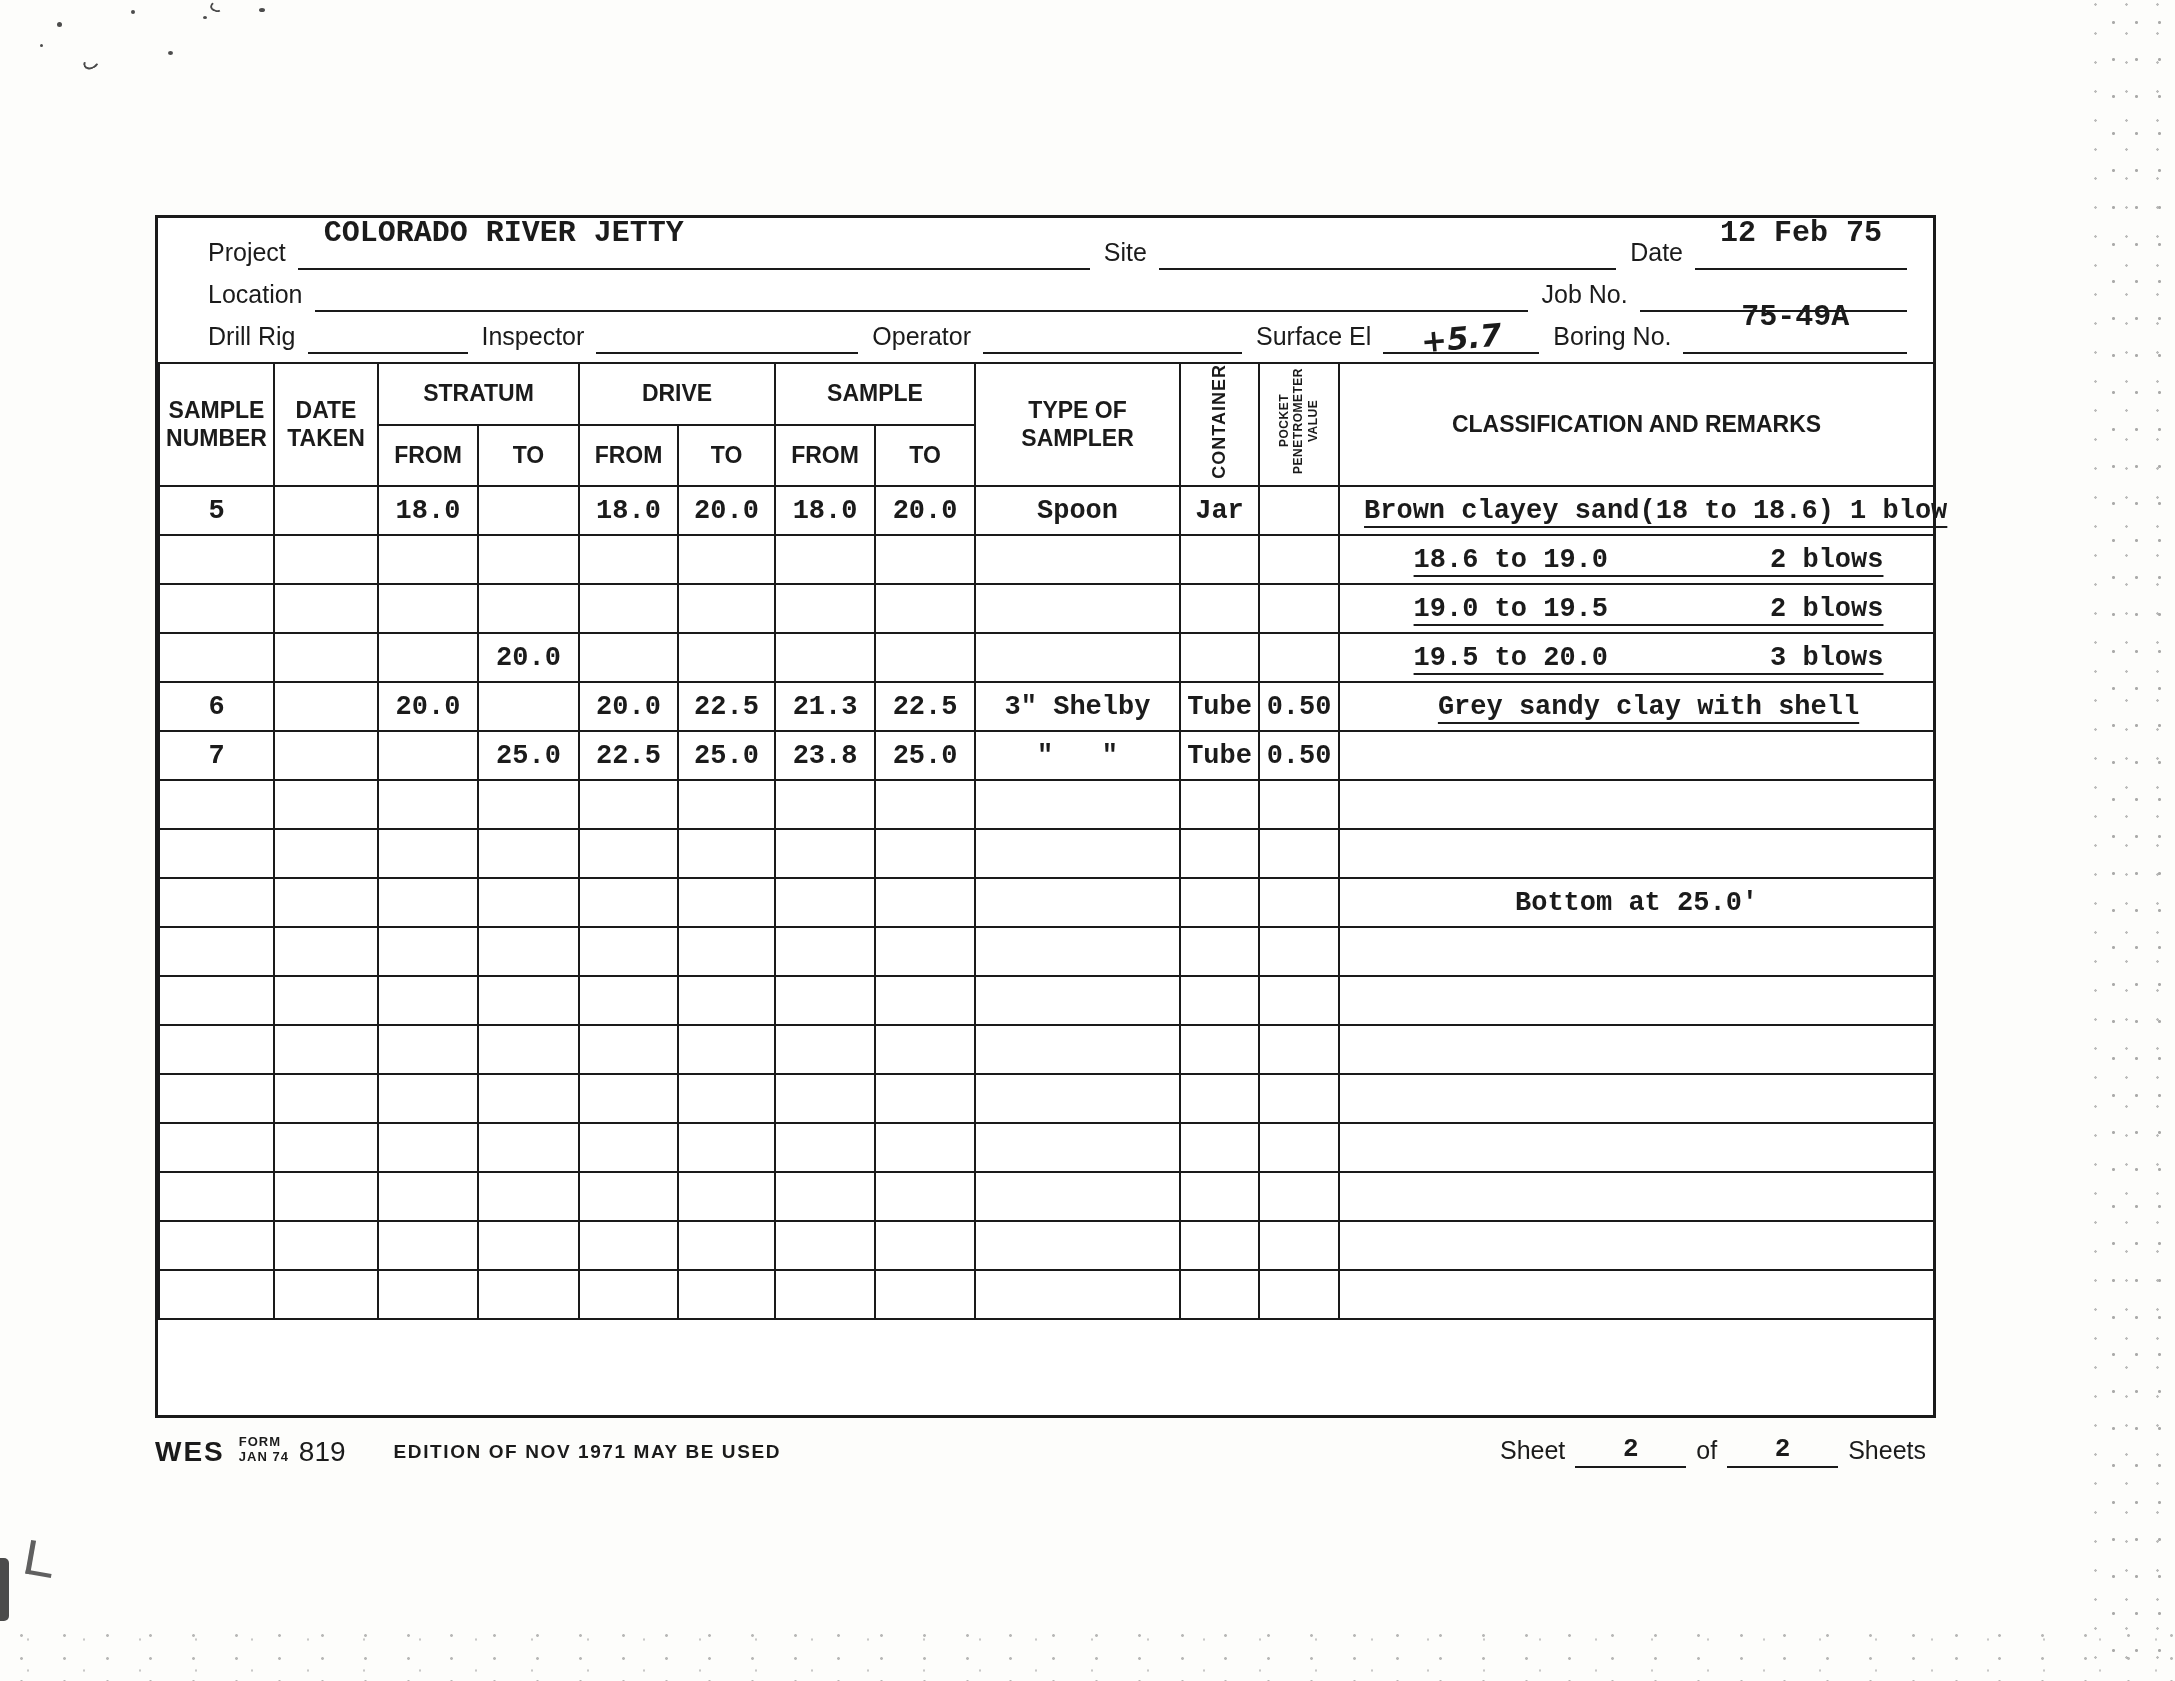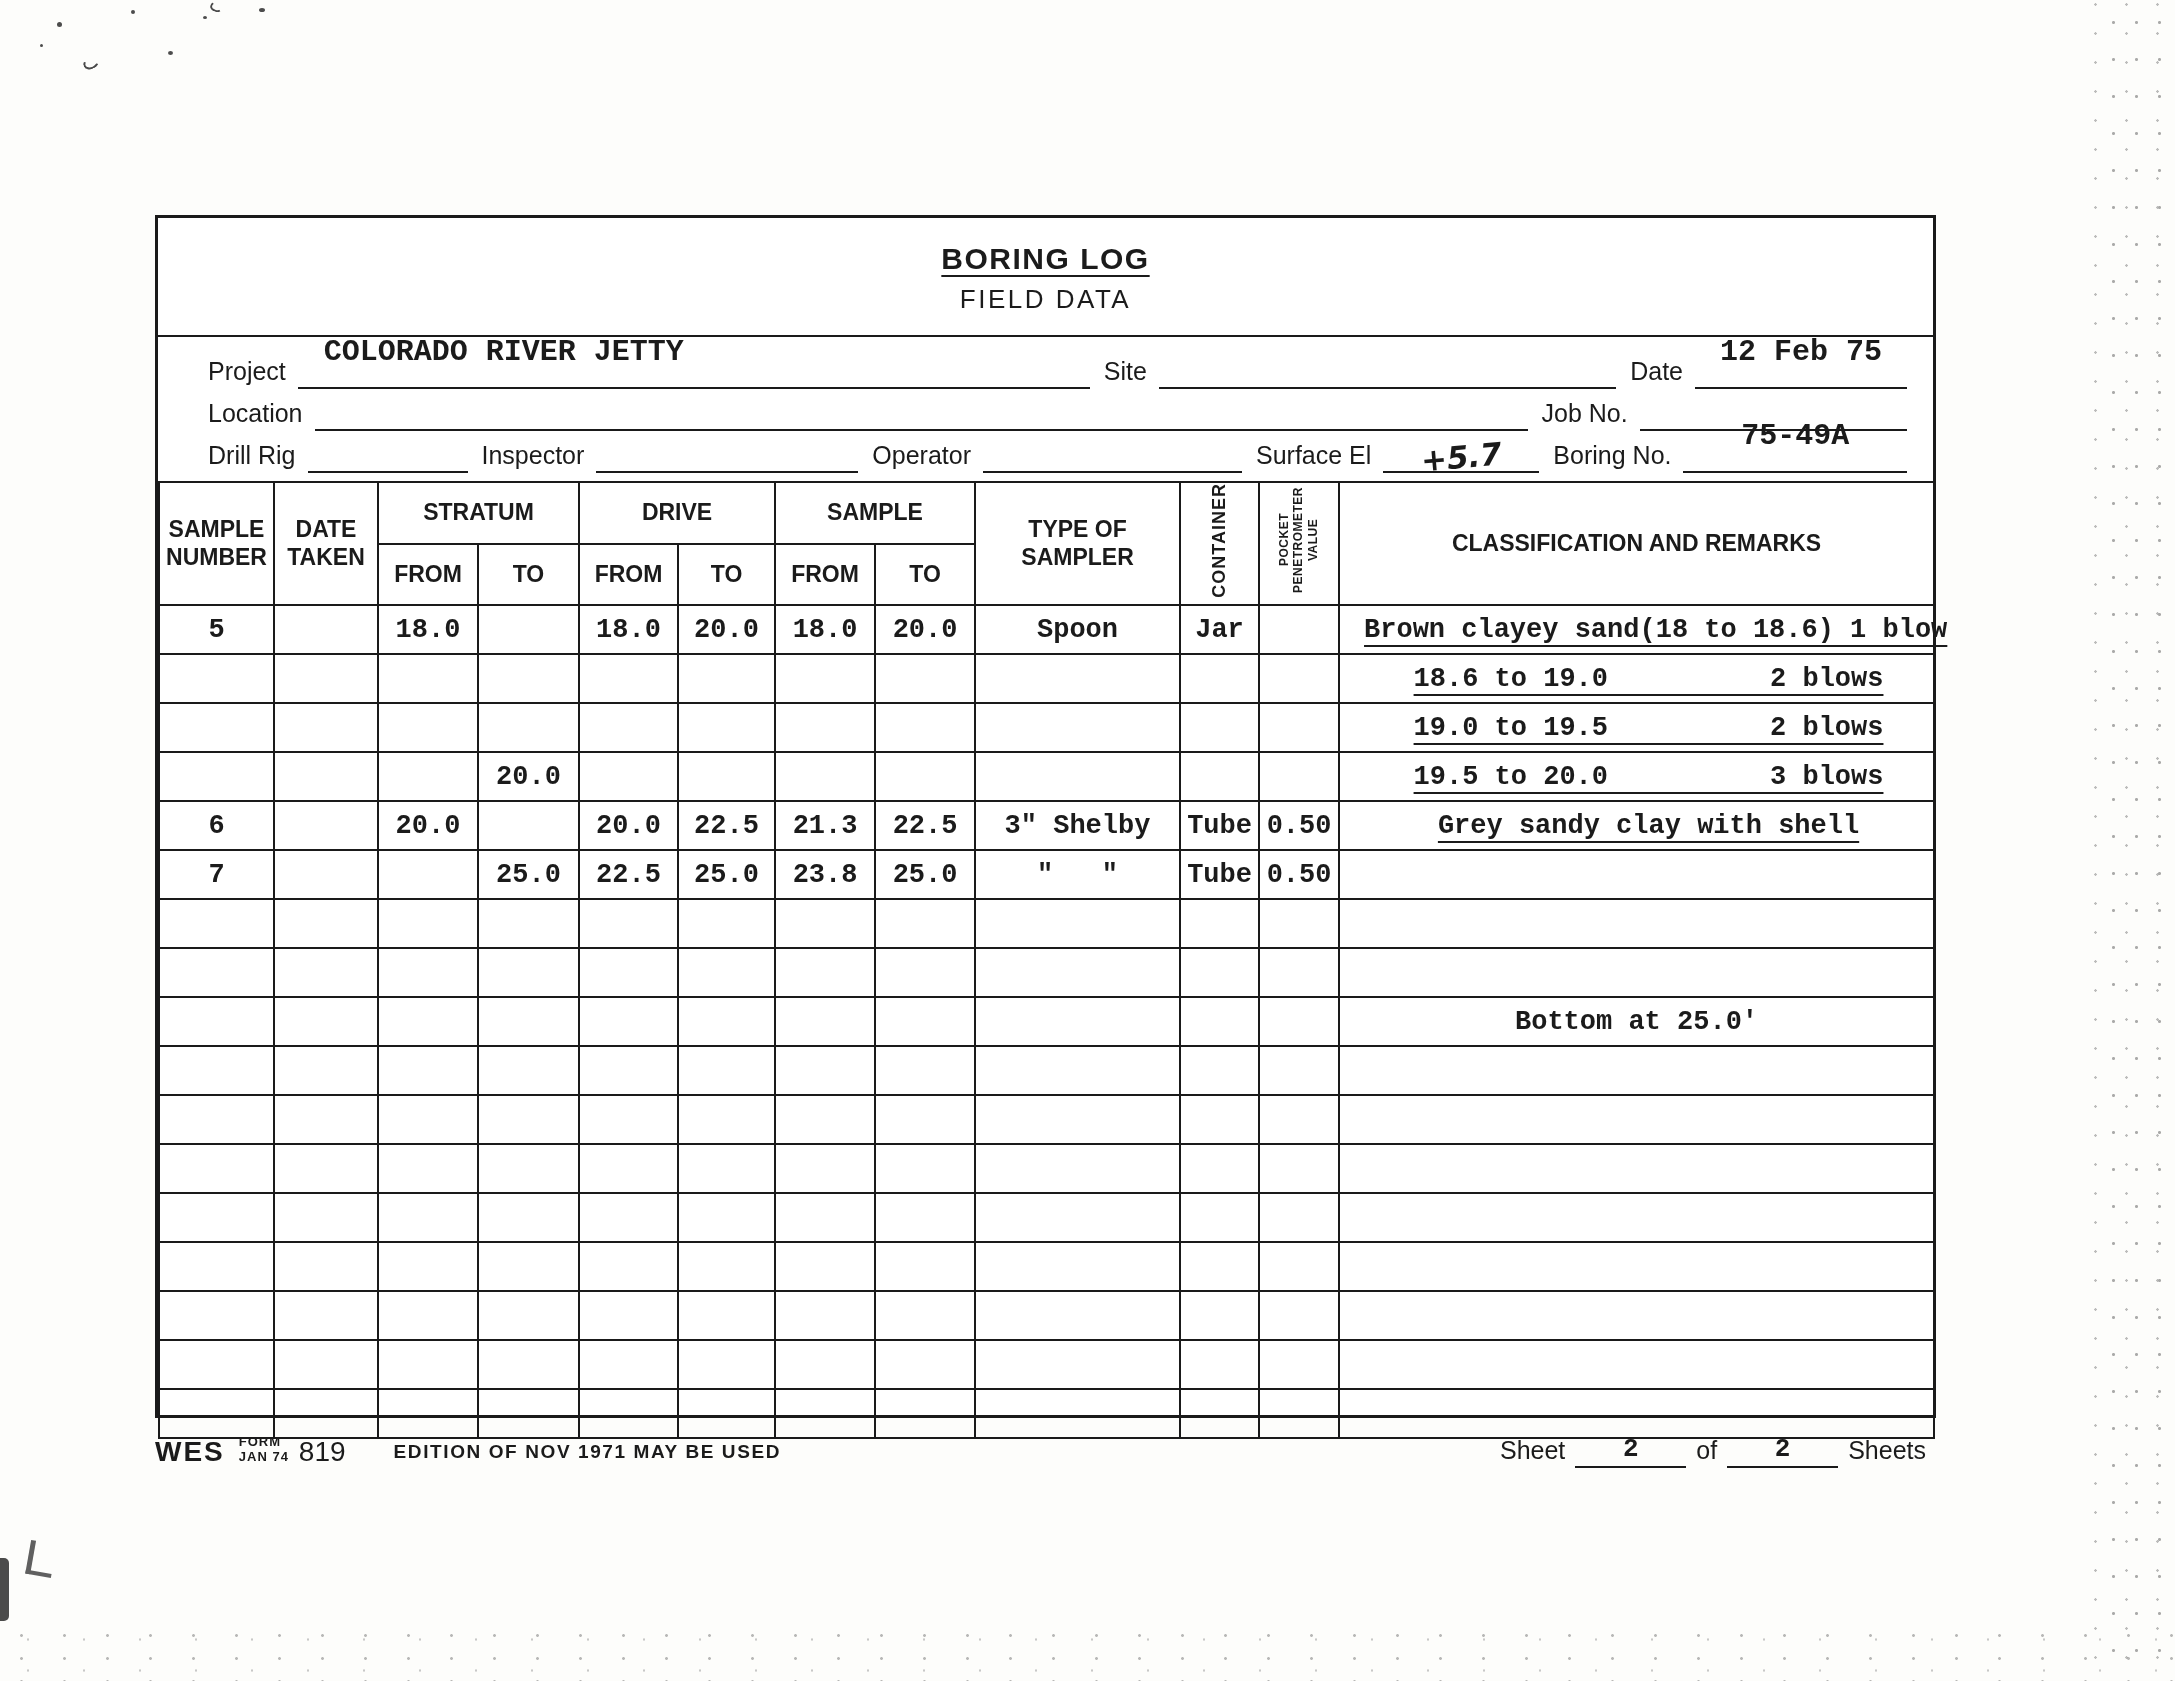--- a/index.html
+++ b/index.html
@@ -61,24 +61,20 @@
   .blob-left { position:absolute; left:0; top:1558px; width:9px; height:63px; background:#2b2b2b; border-radius:0 5px 5px 0; opacity:.85; }
   .corner-mark { position:absolute; left:28px; top:1542px; width:26px; height:34px; border-left:5px solid #3a3a3a; border-bottom:4px solid #3a3a3a; transform:rotate(10deg); opacity:.8; }
 </style>
 </head>
 <body>
 
 <div class="page">
 
   <div class="form-box">
 
-    <div class="title-block">
-      <div class="title">BORING LOG</div>
-      <div class="subtitle">FIELD DATA</div>
-    </div>
 
     <div class="info-block">
       <div class="info-line">
         <span class="lbl">Project</span>
         <span class="fill" style="width:792px;">
             <span class="typed pad-l">COLORADO RIVER JETTY</span>
           </span>
         <span class="lbl ml">Site</span>
         <span class="fill grow">
             <span class="typed"></span>

